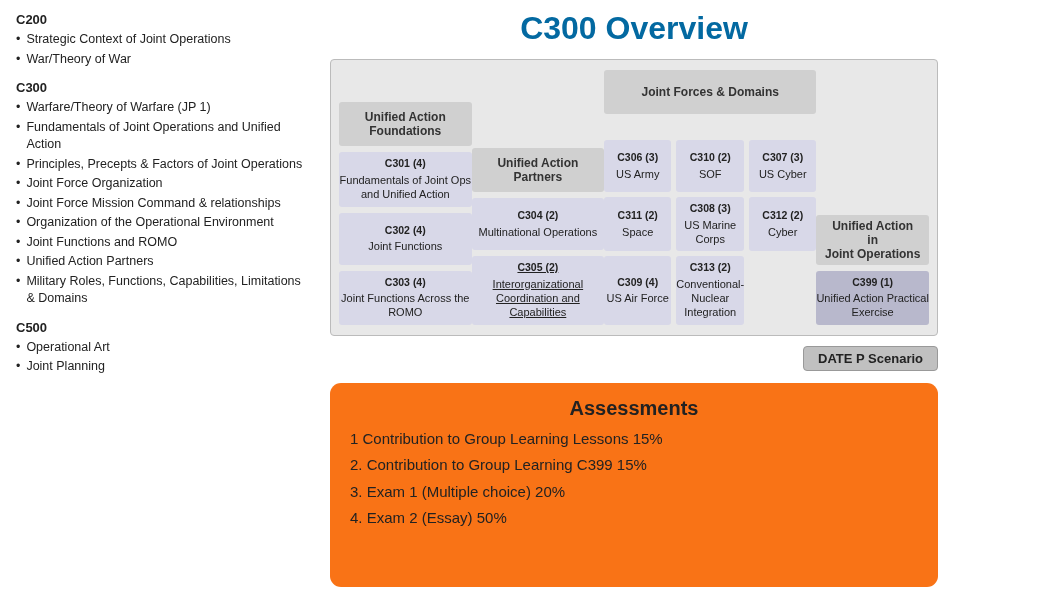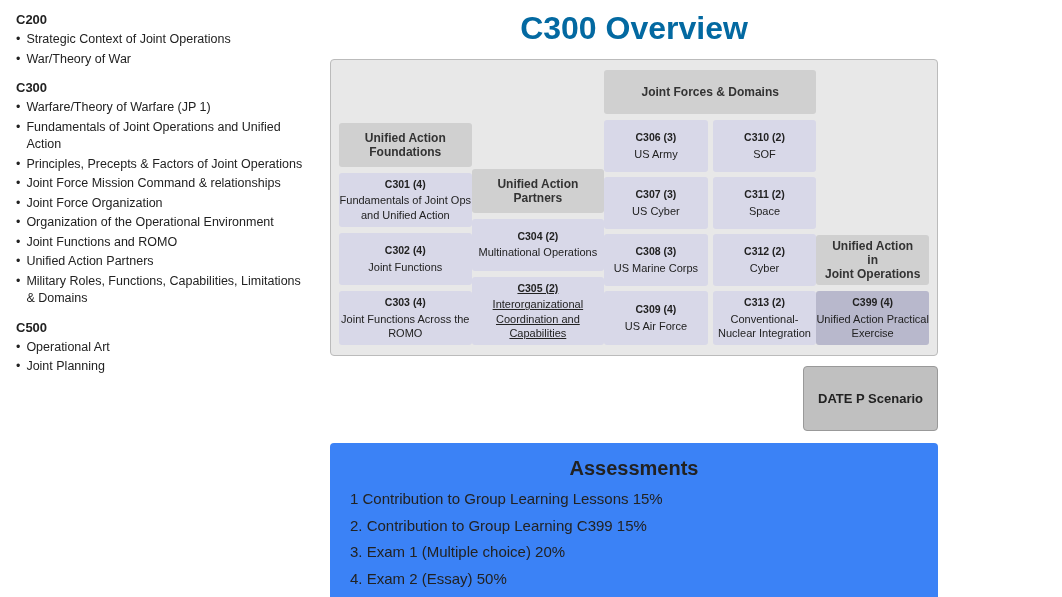--- a/index.html
+++ b/index.html
@@ -131,32 +131,32 @@
     .card-medium {
       background: #b8b8cc;
     }
 
     
     .date-scenario-btn {
       align-self: flex-end;
       background: #c0c0c0;
       border: 1px solid #999;
       border-radius: 4px;
-      padding: 24px 14px;
+      padding: 4px 14px;
       font-size: 13px;
       font-weight: bold;
       color: #222;
       cursor: pointer;
       margin-bottom: 6px;
     }
 
     
     .assessments-area {
-      background: #3b82f6;
-      border-radius: 4px;
+      background: #f97316;
+      border-radius: 11px;
       padding: 14px 20px;
       flex: 1;
     }
 
     .assessments-title {
       font-size: 20px;
       font-weight: bold;
       color: #222;
       text-align: center;
       margin-bottom: 8px;
@@ -169,22 +169,23 @@
     .assessment-list li {
       font-size: 15px;
       color: #222;
       margin-bottom: 4px;
       line-height: 1.5;
     }
 
     
     .jf-grid {
       display: grid;
-      grid-template-columns: 1fr 1fr;
+      grid-template-columns: 1fr 1fr 1fr;
       gap: 5px;
+      margin-top: 20px;
     }
   </style>
 </head>
 <body>
 
 <div class="page-layout">
 
   <div class="sidebar">
 
     <div class="sidebar-section-title">C200</div>
@@ -202,24 +203,24 @@
       <li>
           <span>Warfare/Theory of Warfare (JP 1)</span>
         </li>
       <li>
           <span>Fundamentals of Joint Operations and Unified Action</span>
         </li>
       <li>
           <span>Principles, Precepts &amp; Factors of Joint Operations</span>
         </li>
       <li>
+          <span>Joint Force Organization</span>
+        </li>
+      <li>
           <span>Joint Force Mission Command &amp; relationships</span>
-        </li>
-      <li>
-          <span>Joint Force Organization</span>
         </li>
       <li>
           <span>Organization of the Operational Environment</span>
         </li>
       <li>
           <span>Joint Functions and ROMO</span>
         </li>
       <li>
           <span>Unified Action Partners</span>
         </li>
@@ -307,21 +308,21 @@
           <div class="card card-light">
             <span class="card-number">C313 (2)</span>
             <span>Conventional-Nuclear Integration</span>
           </div>
         </div>
       </div>
 
       <div class="diagram-column" style="flex:0.85;">
         <div class="column-header">Unified Action<br>in<br>Joint Operations</div>
         <div class="card card-medium" style="flex:1;">
-          <span class="card-number">C399 (4)</span>
+          <span class="card-number">C399 (1)</span>
           <span>Unified Action Practical Exercise</span>
         </div>
       </div>
 
     </div>
 
     <div style="display:flex; justify-content:flex-end; margin-bottom:6px;">
       <button class="date-scenario-btn">DATE P Scenario</button>
     </div>
 

